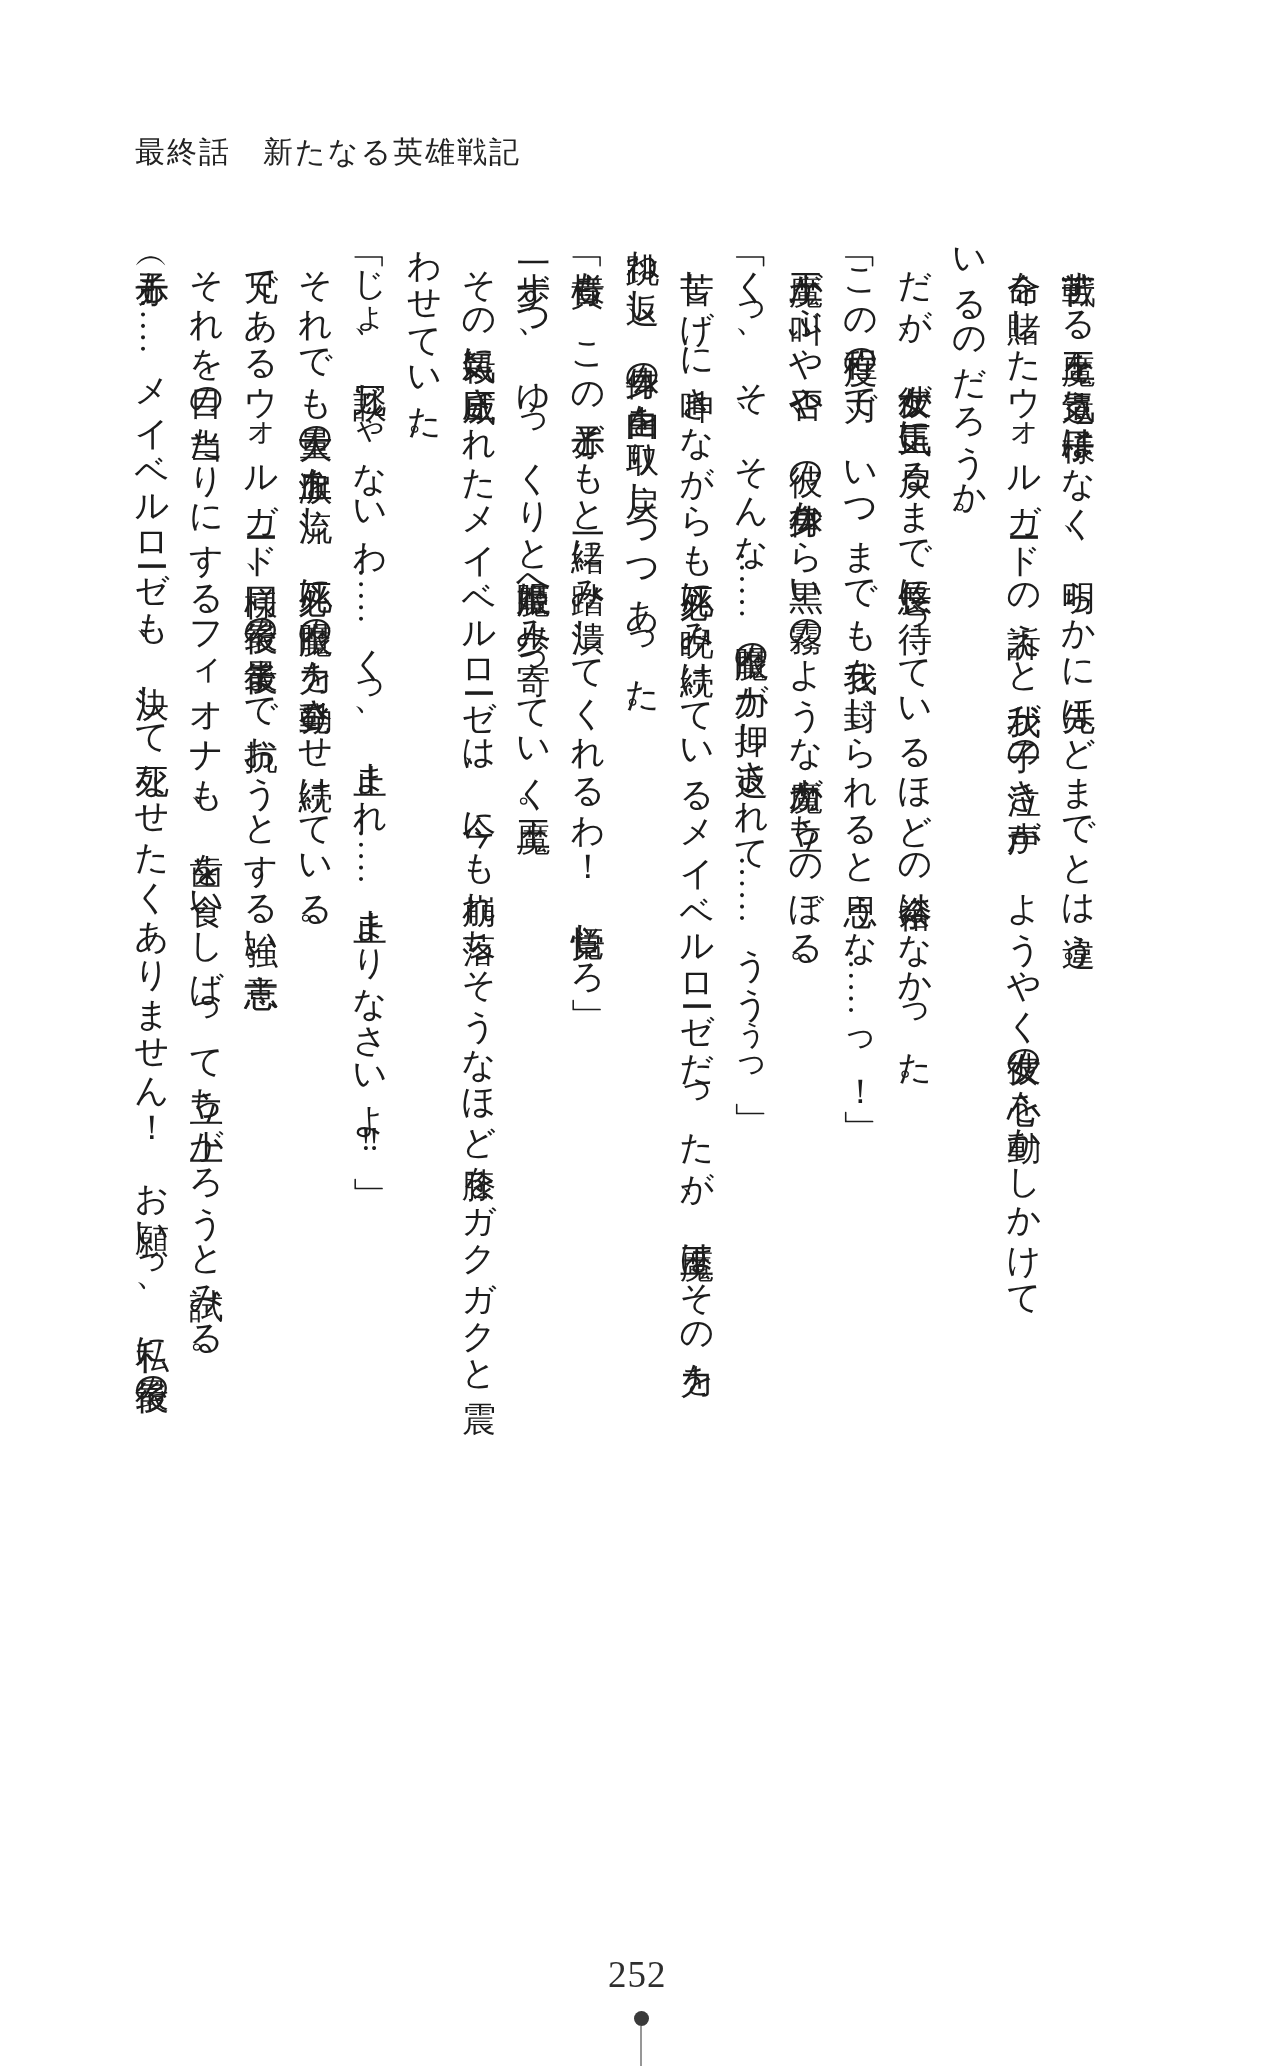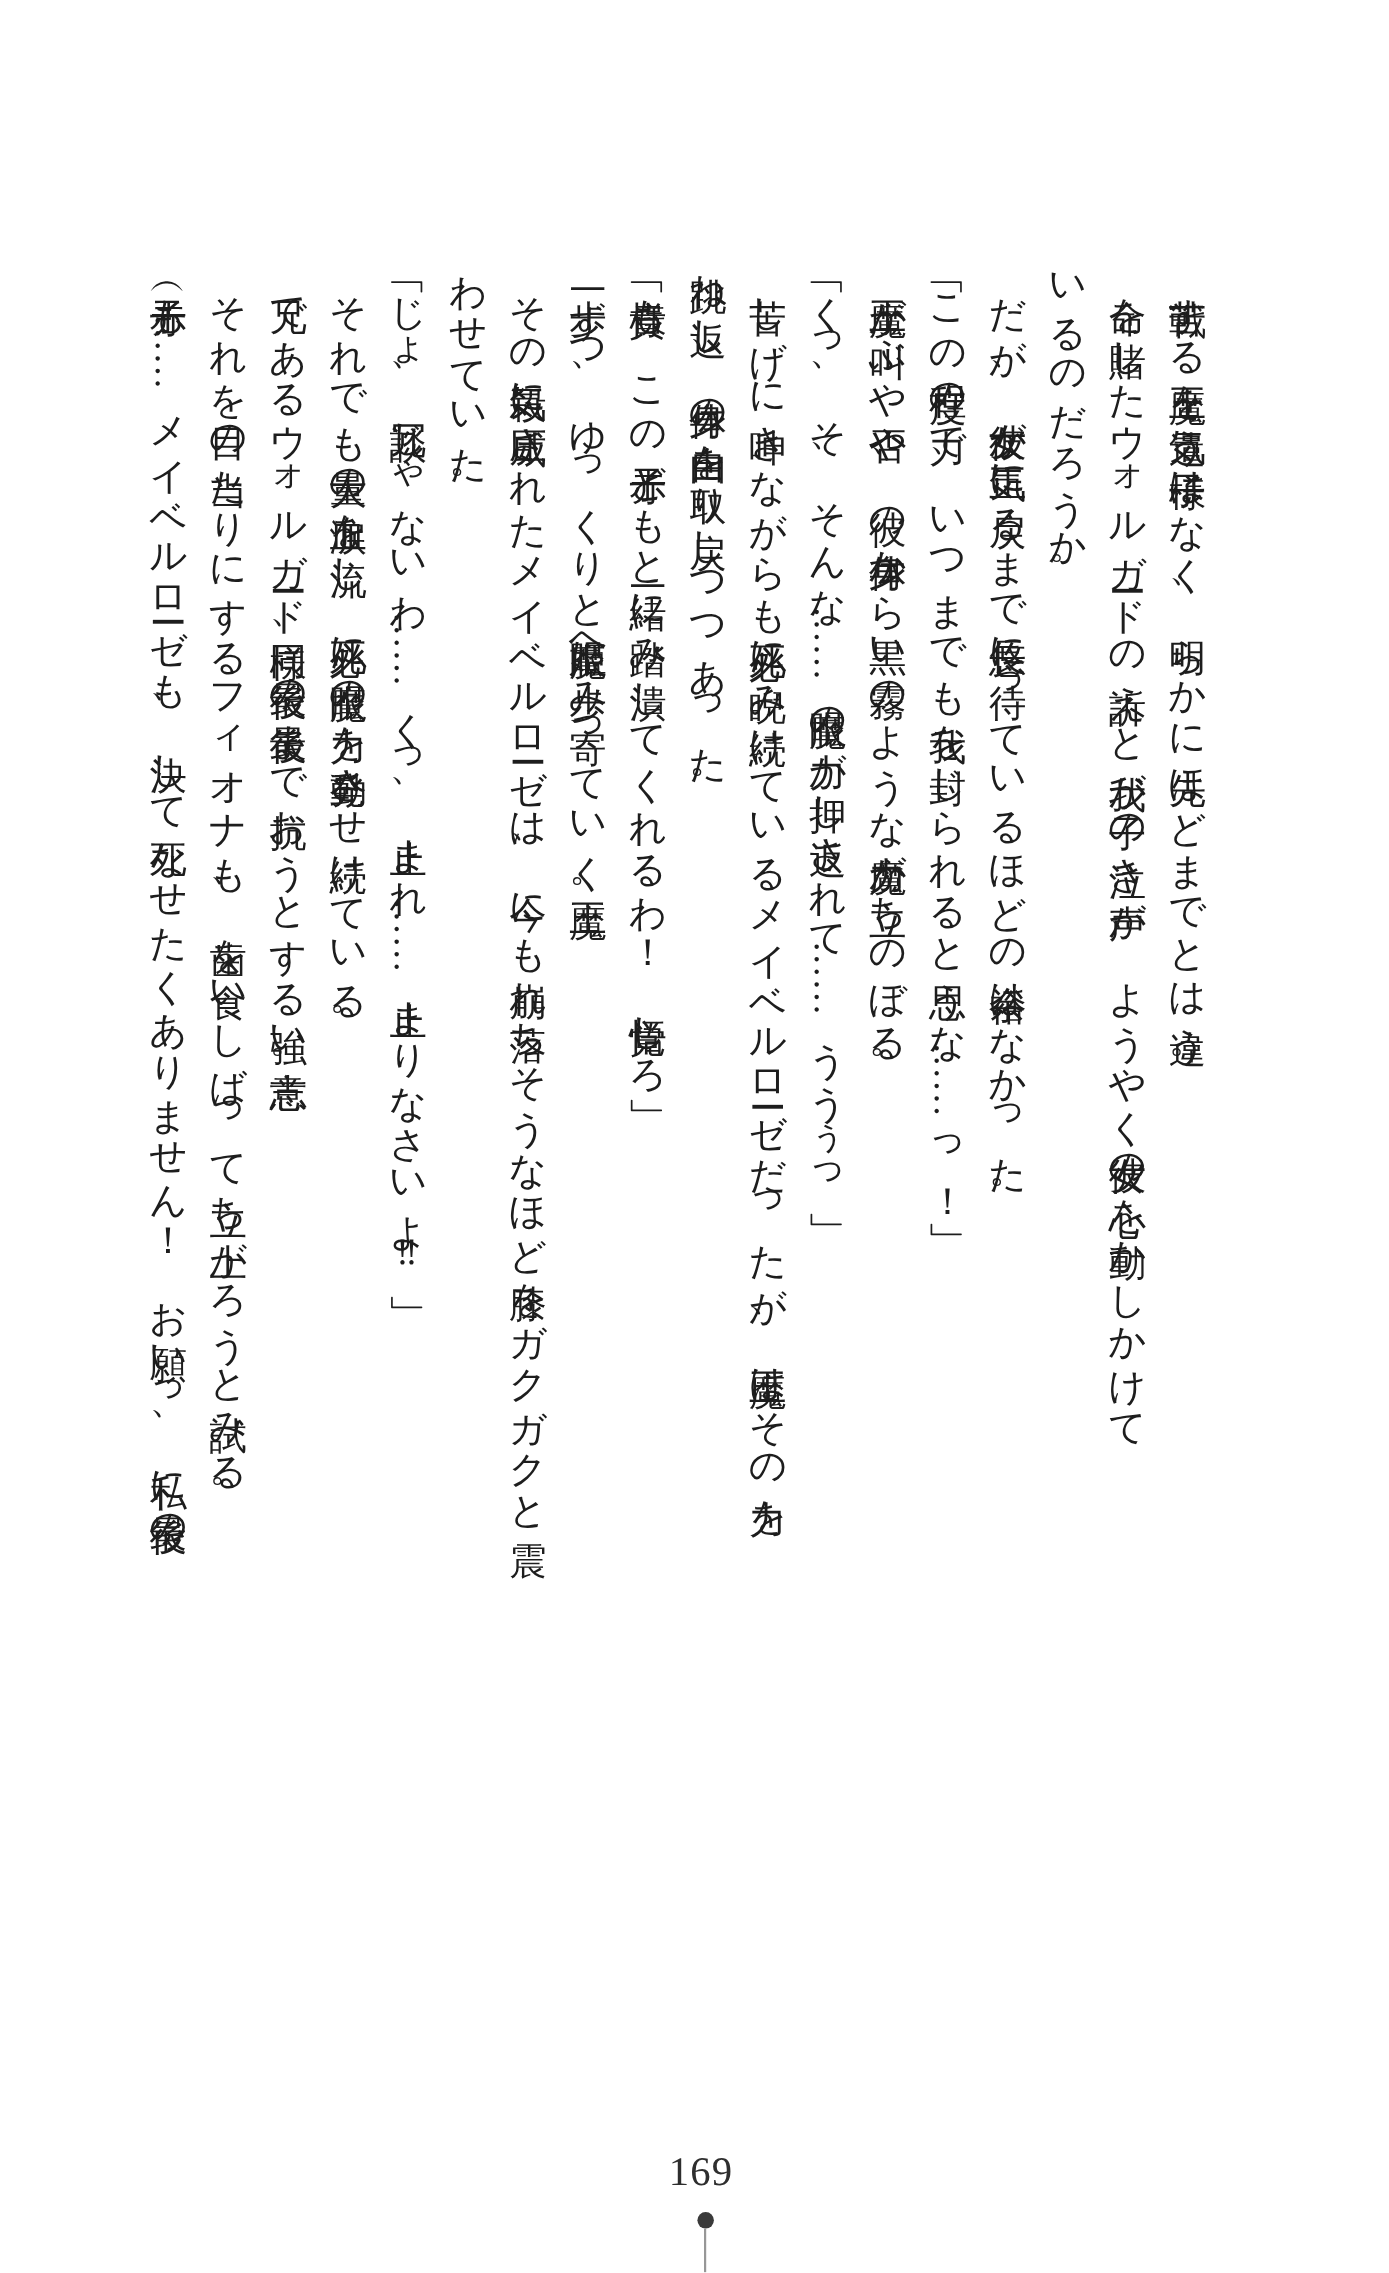--- a/index.html
+++ b/index.html
@@ -68,20 +68,21 @@
     width: 2px;
     height: 40px;
     background: #979797;
   }
 </style>
 </head>
 <body>
 
 <div class="page">
 
+  <div class="chapter-header">最終話　新たなる英雄戦記</div>
 
   <div class="body-text">
       <div class="tl indent">苦戦する魔王を気遣う様子はなく、明らかに先ほどまでとは違う。</div>
       <div class="tl indent">命を賭したウォルガードの訴えと我が子の泣き声が、ようやく彼女の心を動かしかけて</div>
       <div class="tl">いるのだろうか。</div>
       <div class="tl indent">だが、彼女が正気に戻るまで悠長に待っているほどの余裕はなかった。</div>
       <div class="tl indent">「この程度の力で、いつまでも我を封じられると思うな……っ！」</div>
       <div class="tl indent">魔王が叫ぶや否や、彼の身体から黒い霧のような魔力が立ちのぼる。</div>
       <div class="tl indent">「くっ、そ、そんな……魔眼の力が押し返されて……ううぅっ」</div>
       <div class="tl indent">苦しげに呻きながらも必死に睨み続けているメイベルローゼだったが、魔王はその力を</div>
@@ -90,19 +91,19 @@
       <div class="tl indent">一歩ずつ、ゆっくりと魔眼姫へ歩み寄っていく魔王。</div>
       <div class="tl indent">その殺気に威圧されたメイベルローゼは、今にも崩れ落ちそうなほど膝をガクガクと震</div>
       <div class="tl">わせていた。</div>
       <div class="tl indent">「じょ、冗談じゃないわ……くっ、止まれ……止まりなさいよ‼」</div>
       <div class="tl indent">それでも大量の血涙を流し、必死に魔眼の力を発動させ続けている。</div>
       <div class="tl indent">兄であるウォルガード同様、最後の最後まで抗おうとする強い意志。</div>
       <div class="tl indent">それを目の当たりにするフィオナも、歯を食いしばって立ち上がろうと試みる。</div>
       <div class="tl indent">（赤子も……メイベルローゼも、決して死なせたくありません！　お願いっ、私に最後の</div>
     </div>
 
-  <div class="page-number">169</div>
+  <div class="page-number">252</div>
 
   <div class="ornament-dot"></div>
 
   <div class="ornament-line"></div>
 
 </div>
 
 </body></html>

